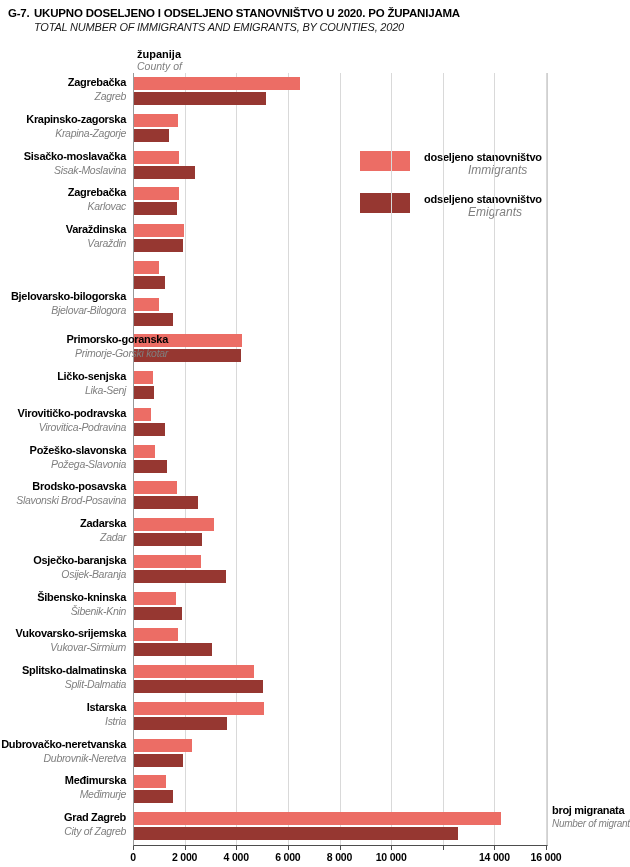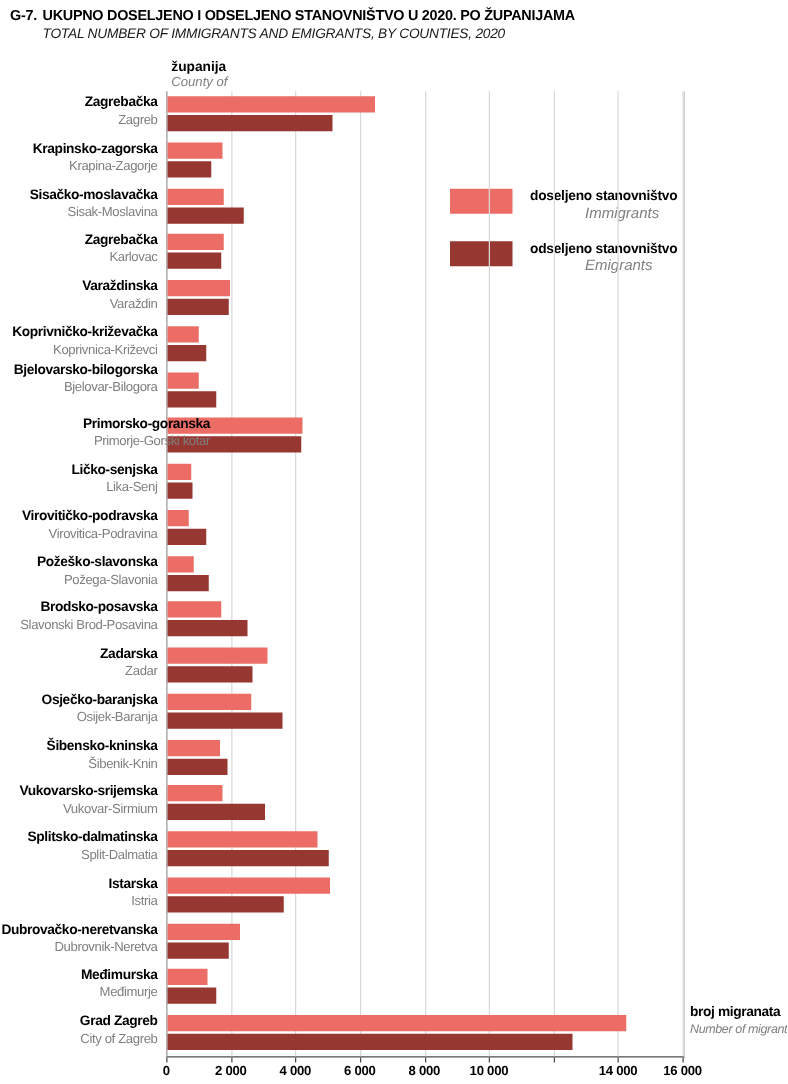--- a/index.html
+++ b/index.html
@@ -19,21 +19,21 @@
   
   .plotarea{position:absolute;left:133px;top:73px;width:413px;height:772px;
     border-left:1px solid #999;border-right:1px solid #d0d0d0;border-bottom:1px solid #4d4d4d;}
   .gridline{position:absolute;width:1px;background:#d9d9d9;}
   .tickmark{position:absolute;width:1px;height:4px;background:#4d4d4d;}
   .ticklabel{position:absolute;transform:translateX(-50%);font-size:10.5px;font-weight:700;letter-spacing:-0.2px;white-space:nowrap;}
   .bar{position:absolute;height:13px;}
   
   .cat{position:absolute;left:0px;width:126px;text-align:right;}
   .cat .hr{font-weight:700;font-size:11px;letter-spacing:-0.3px;line-height:14px;white-space:nowrap;}
-  .cat .en{font-size:10.5px;letter-spacing:-0.3px;color:#7f7f7f;line-height:14px;white-space:nowrap;}
+  .cat .en{font-style:italic;font-size:10.5px;letter-spacing:-0.3px;color:#7f7f7f;line-height:14px;white-space:nowrap;}
   
   .legend{position:absolute;left:360px;top:151px;background:#fff;}
   .legend-item{display:flex;margin-bottom:16px;}
   .legend-swatch{width:50px;height:20px;flex:0 0 50px;margin-right:14px;}
   .legend-text .hr{font-weight:700;font-size:11px;letter-spacing:-0.2px;line-height:13px;}
   .legend-text .en{font-style:italic;font-size:12px;color:#7f7f7f;line-height:13px;margin-left:44px;}
   
   .xaxis-caption{position:absolute;left:552px;top:804px;}
   .xaxis-caption .hr{font-weight:700;font-size:11px;letter-spacing:-0.3px;line-height:13px;white-space:nowrap;}
   .xaxis-caption .en{font-style:italic;font-size:10px;letter-spacing:-0.3px;color:#7f7f7f;line-height:13px;white-space:nowrap;}
@@ -129,24 +129,20 @@
       <div class="en">Karlovac</div>
     </div>
     <div class="bar" title="Varaždinska: 1950" style="left: 134px; top: 224px; width: 50.3344px; background: rgb(236, 109, 101);"></div>
     <div class="bar" title="Varaždinska: 1880" style="left: 134px; top: 239px; width: 48.5275px; background: rgb(150, 55, 49);"></div>
     <div class="cat" style="top: 222px;">
       <div class="hr">Varaždinska</div>
       <div class="en">Varaždin</div>
     </div>
     <div class="bar" title="Koprivničko-križevačka: 950" style="left: 134px; top: 260.75px; width: 24.5219px; background: rgb(236, 109, 101);"></div>
     <div class="bar" title="Koprivničko-križevačka: 1200" style="left: 134px; top: 275.75px; width: 30.975px; background: rgb(150, 55, 49);"></div>
-    <div class="cat" style="top: 258.75px;">
-      <div class="hr">Koprivničko-križevačka</div>
-      <div class="en">Koprivnica-Križevci</div>
-    </div>
     <div class="bar" title="Bjelovarsko-bilogorska: 980" style="left: 134px; top: 297.5px; width: 25.2963px; background: rgb(236, 109, 101);"></div>
     <div class="bar" title="Bjelovarsko-bilogorska: 1530" style="left: 134px; top: 312.5px; width: 39.4931px; background: rgb(150, 55, 49);"></div>
     <div class="cat" style="top: 289px;">
       <div class="hr">Bjelovarsko-bilogorska</div>
       <div class="en">Bjelovar-Bilogora</div>
     </div>
     <div class="bar" title="Primorsko-goranska: 4200" style="left: 134px; top: 334.25px; width: 108.412px; background: rgb(236, 109, 101);"></div>
     <div class="bar" title="Primorsko-goranska: 4150" style="left: 134px; top: 349.25px; width: 107.122px; background: rgb(150, 55, 49);"></div>
     <div class="cat" style="top: 332.25px; padding-left: 42px;">
       <div class="hr">Primorsko-goranska</div>

